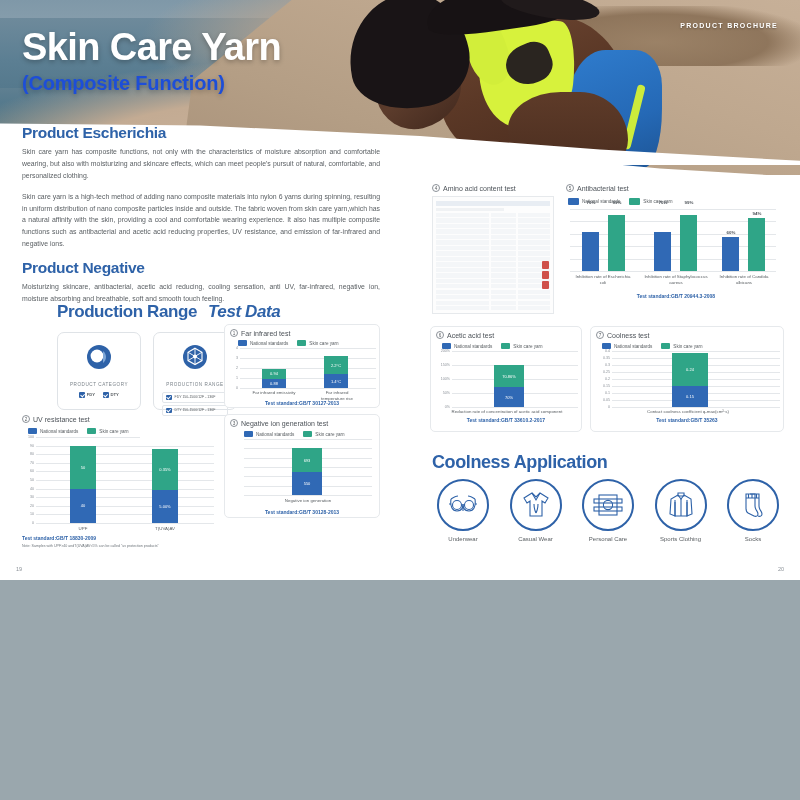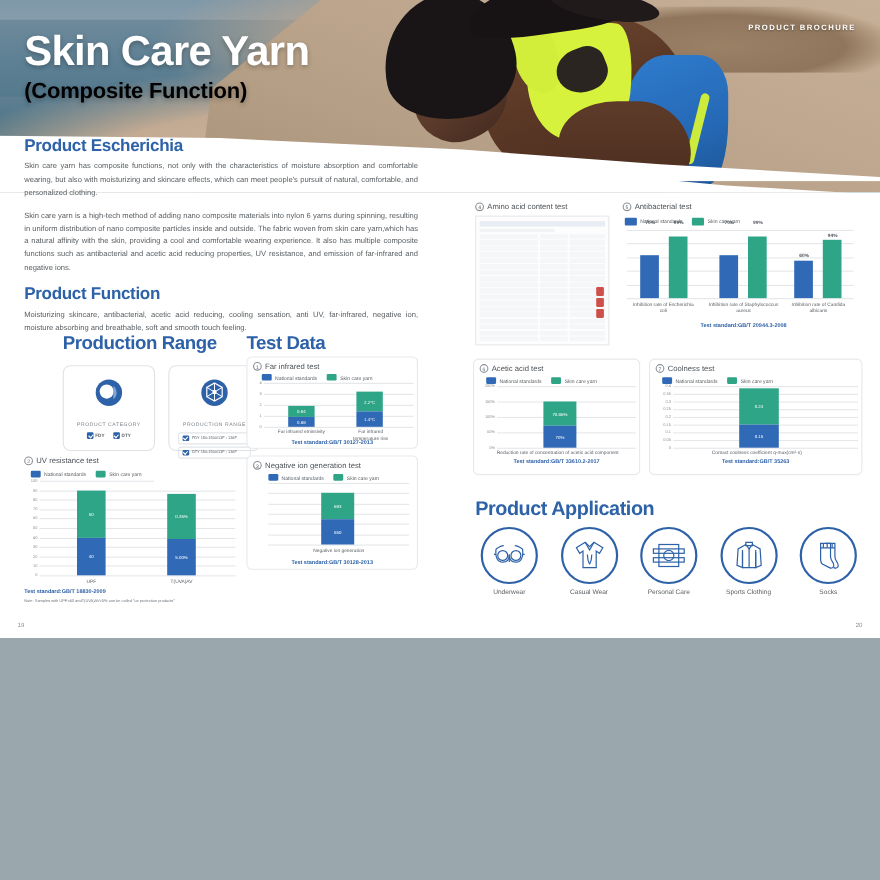--- a/index.html
+++ b/index.html
@@ -116,21 +116,21 @@
     text-shadow: 0 1px 2px rgba(0,0,0,.35);
   }
   .hero-title {
     position: absolute; left: 22px; top: 28px;
     font-size: 38px; font-weight: 700; color: #ffffff; letter-spacing: -.6px;
     text-shadow: 0 2px 5px rgba(0,0,0,.28);
     line-height: 1;
   }
   .hero-sub {
     position: absolute; left: 22px; top: 72px;
-    font-size: 20px; font-weight: 700; color: #000000; letter-spacing: -.2px;
+    font-size: 20px; font-weight: 700; color: #1d4ed8; letter-spacing: -.2px;
     text-shadow: 0 2px 5px rgba(0,0,0,.28);
   }
   
   .h2 {
     color: #2e62a8; font-size: 15.5px; font-weight: 700; letter-spacing: -.3px;
   }
   .body-txt {
     color: #5b6064; font-size: 6.9px; line-height: 1.72; text-align: justify;
   }
   .left-col { position: absolute; left: 22px; top: 124px; width: 358px; }
@@ -241,21 +241,21 @@
 
   <div class="left-col">
     <div class="sec">
       <div class="h2">Product Escherichia</div>
       <div class="body-txt">Skin care yarn has composite functions, not only with the characteristics of moisture absorption and comfortable wearing, but also with moisturizing and skincare effects, which can meet people's pursuit of natural, comfortable, and personalized clothing.</div>
     </div>
     <div class="sec">
       <div class="body-txt">Skin care yarn is a high-tech method of adding nano composite materials into nylon 6 yarns during spinning, resulting in uniform distribution of nano composite particles inside and outside. The fabric woven from skin care yarn,which has a natural affinity with the skin, providing a cool and comfortable wearing experience. It also has multiple composite functions such as antibacterial and acetic acid reducing properties, UV resistance, and emission of far-infrared and negative ions.</div>
     </div>
     <div class="sec">
-      <div class="h2">Product Function</div>
+      <div class="h2">Product Negative</div>
       <div class="body-txt">Moisturizing skincare, antibacterial, acetic acid reducing, cooling sensation, anti UV, far-infrared, negative ion, moisture absorbing and breathable, soft and smooth touch feeling.</div>
     </div>
   </div>
 
   <div class="range-wrap">
     <div class="h2-big">Production Range</div>
     <div class="cards">
 
       <div class="card">
         <span>
@@ -351,21 +351,21 @@
         <div class="seg" style="background:#2fa587;height:41px;">0.35%</div>
         <div class="seg" style="background:#3069b5;height:33px;">5.00%</div>
       </div>
       <div class="xlab" style="left:22px;top:89px;width:50px;">UPF</div>
       <div class="xlab" style="left:104px;top:89px;width:50px;">T(UVA)AV</div>
     </div>
     <div class="std" style="text-align:left;margin-top:12px;">Test standard:GB/T 18830-2009</div>
     <div class="note" style="margin-top:3px;">Note: Samples with UPF&gt;40 andT(UVA)AV&lt;5% can be called "uv protection products"</div>
   </div>
 
-  <div style="position:absolute;left:224px;top:302px;width:160px;">
+  <div style="position:absolute;left:208px;top:302px;width:160px;font-style:italic;">
     <div class="h2-big">Test Data</div>
   </div>
 
   <div class="card-box" style="position:absolute;left:224px;top:324px;width:156px;height:84px;padding:4px 5px;">
     <div class="chart-title">
       <span class="cnum">1</span>
       <span>Far infrared test</span>
     </div>
     <div class="legend" style="margin:3px 0 2px 8px;">
       <div class="lg">
@@ -658,21 +658,21 @@
       <div class="bar-stack" style="left:60px;width:36px;height:54px;">
         <div class="seg" style="background:#2fa587;height:33px;">0.24</div>
         <div class="seg" style="background:#3069b5;height:21px;">0.15</div>
       </div>
     </div>
     <div class="xlab" style="position:relative;left:0;top:2px;width:184px;">Contact coolness coefficient q-max(cm²·s)</div>
     <div class="std" style="margin-top:4px;">Test standard:GB/T 35263</div>
   </div>
 
   <div class="appl-wrap">
-    <div class="h2-big" style="font-size:18px;">Product Application</div>
+    <div class="h2-big" style="font-size:18px;">Coolness Application</div>
     <div class="appl-row">
 
       <div class="appl-item">
         <div class="appl-circle">
           <svg width="32" height="26" viewBox="0 0 32 26" fill="none" stroke="#2e62a8" stroke-width="1.1">
             <path d="M4 7 C3 14 5 19 10 19 C14 19 16 16 16 12 C16 16 18 19 22 19 C27 19 29 14 28 7"></path>
             <path d="M16 12 L16 19"></path>
             <path d="M4 7 C7 5 9 4 11 4"></path>
             <path d="M28 7 C25 5 23 4 21 4"></path>
             <path d="M2 12 L4 12 M28 12 L30 12"></path>

